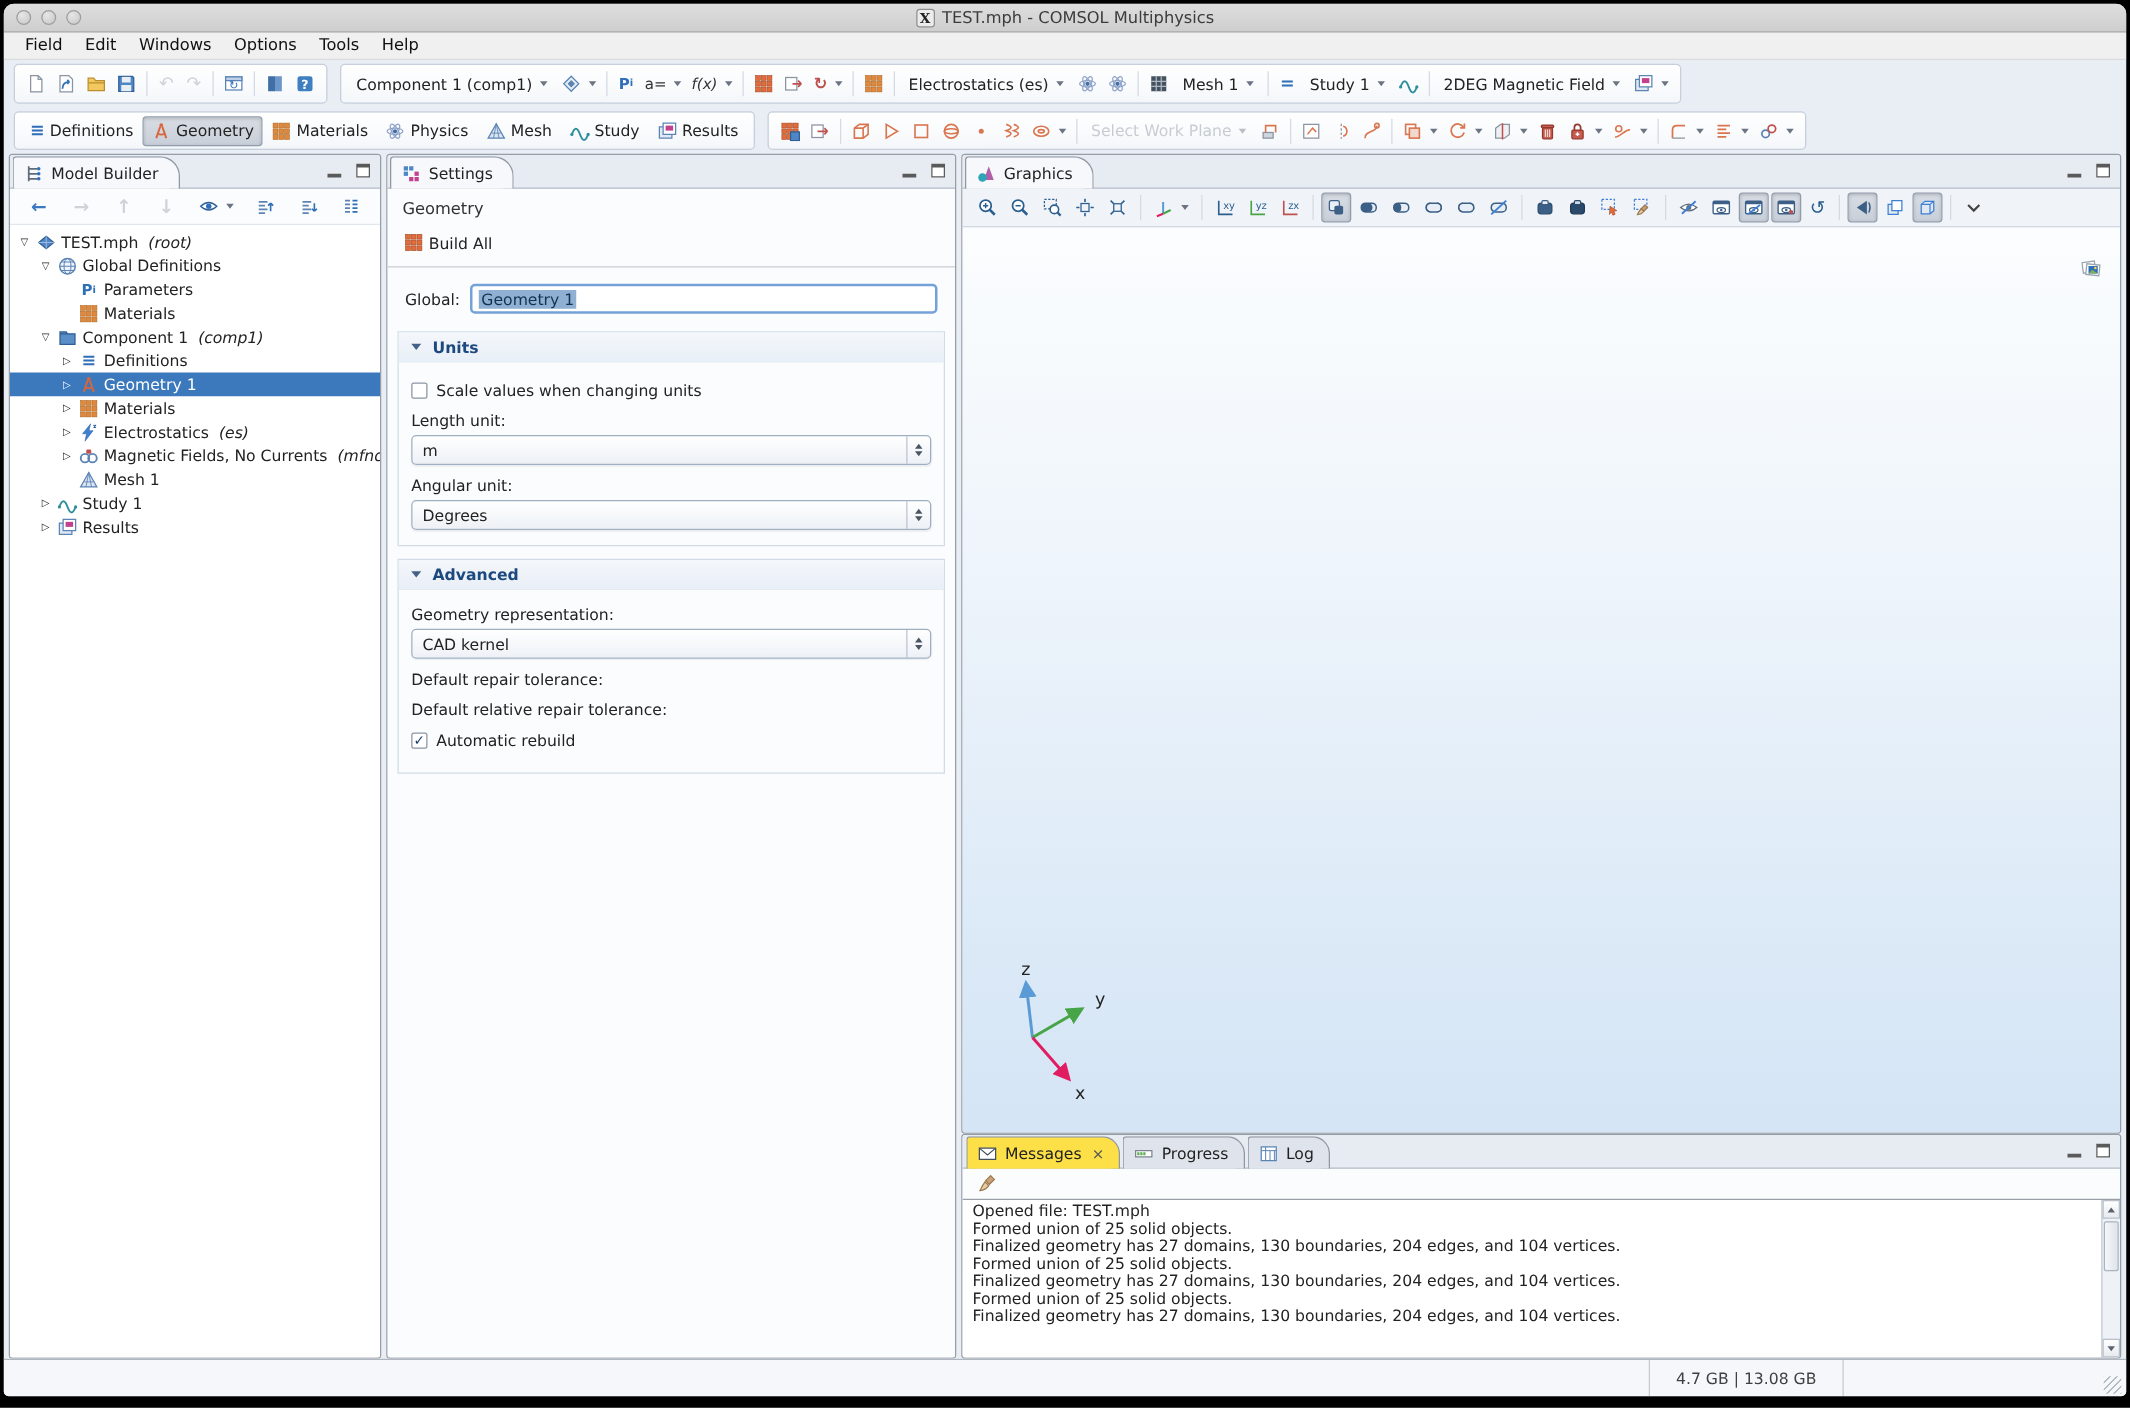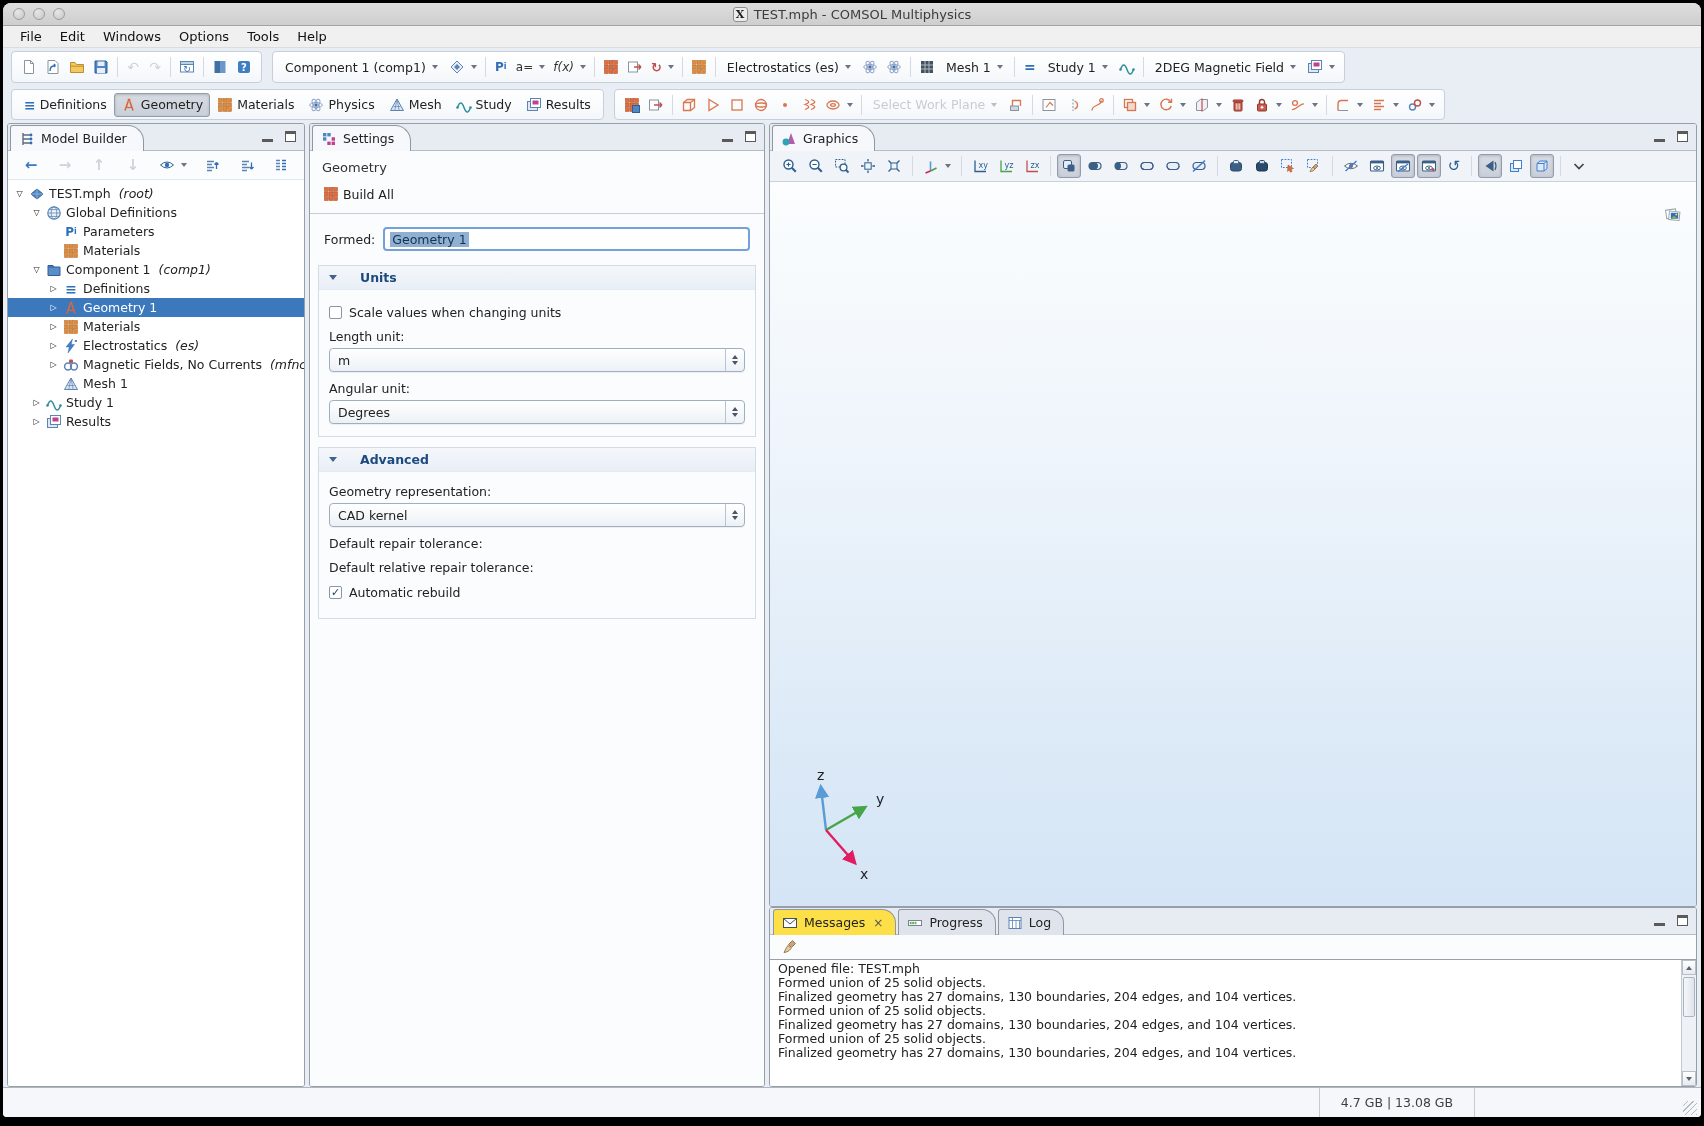--- a/index.html
+++ b/index.html
@@ -63,21 +63,21 @@
   
   .sform{flex:1;overflow:hidden;display:flex;flex-direction:column;background:#fbfcfe;}
   .sheading{font-size:13px;color:#333;padding:9px 12px 2px;}
   .sbuildrow{display:flex;align-items:center;gap:6px;padding:5px 12px 7px;border-bottom:1px solid #c9ccd3;}
   .labelrow{display:flex;align-items:center;gap:8px;margin:13px 14px 4px;}
   .fldlbl{color:#222;margin:9px 0 4px;}
   .textinput{height:24px;border:2px solid #73a2d8;border-radius:4px;background:#fff;display:flex;align-items:center;padding:0 5px;overflow:hidden;}
   .grow{flex:1;}
   .selhl{background:#8fb0d2;color:#14324f;padding:0 2px;}
   .section{border:1px solid #d2dbe6;background:#fafcfe;margin:10px 8px 0;}
-  .sechead{display:flex;align-items:center;gap:23px;padding:4px 10px;background:linear-gradient(#f4f7fb,#e9eff7);
+  .sechead{display:flex;align-items:center;gap:9px;padding:4px 10px;background:linear-gradient(#f4f7fb,#e9eff7);
     border-bottom:1px solid #e4ebf3;color:#1c4a7e;font-weight:bold;}
   .secarrow{width:0;height:0;border-left:4px solid transparent;border-right:4px solid transparent;border-top:5px solid #44618a;}
   .secbody{padding:12px 10px 12px;}
   .cbrow{display:flex;align-items:center;gap:7px;margin:3px 0 6px;}
   .checkbox{width:13px;height:13px;border:1px solid #8b95a3;border-radius:2px;background:#fff;flex:none;
     display:inline-flex;align-items:center;justify-content:center;font-size:11px;font-weight:bold;color:#1c3f66;}
   .dropdown{height:24px;border:1px solid #9fafc2;border-radius:4px;background:linear-gradient(#ffffff,#edf1f6);
     display:flex;align-items:center;position:relative;padding:0 26px 0 8px;box-shadow:0 1px 1px rgba(0,0,0,.06);}
   .stepper{position:absolute;right:0;top:0;bottom:0;width:19px;border-left:1px solid #b9c4d2;
     display:flex;flex-direction:column;align-items:center;justify-content:center;gap:2px;}
@@ -125,21 +125,21 @@
       <span class="light"></span>
       <span class="light"></span>
     </div>
     <div class="wtitle">
       <span class="xlogo">X</span>
       <span>TEST.mph - COMSOL Multiphysics</span>
     </div>
   </div>
 
   <div class="menubar" id="menubar">
-      <div class="menuitem">File</div>
+      <div class="menuitem">Field</div>
       <div class="menuitem">Edit</div>
       <div class="menuitem">Windows</div>
       <div class="menuitem">Options</div>
       <div class="menuitem">Tools</div>
       <div class="menuitem">Help</div>
     </div>
 
   <div class="tbrow tb1">
     <div class="tgroup">
         <span class="ti">
@@ -923,21 +923,21 @@
                     <rect x="1.5" y="10.7" width="3.8" height="3.8"></rect>
                     <rect x="6.1" y="10.7" width="3.8" height="3.8"></rect>
                     <rect x="10.7" y="10.7" width="3.8" height="3.8"></rect>
                   </g>
                 </svg>
               </span>
             <span>Build All</span>
           </span>
         </div>
         <div class="labelrow">
-          <span>Formed:</span>
+          <span>Global:</span>
           <div class="textinput grow">
             <span class="selhl">Geometry 1</span>
           </div>
         </div>
 
         <div class="section">
           <div class="sechead">
             <span class="secarrow"></span>
             <span>Units</span>
           </div>

